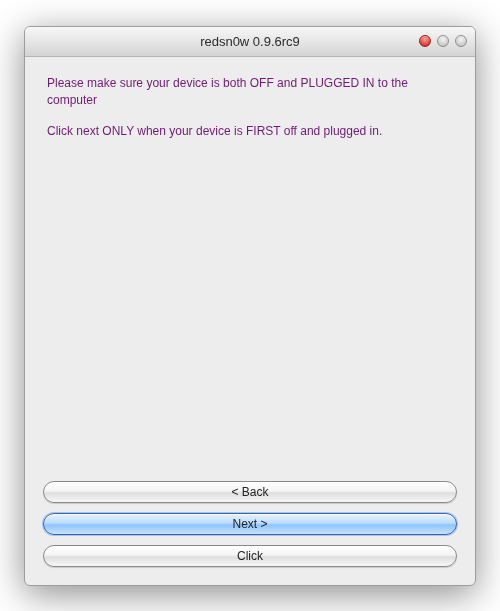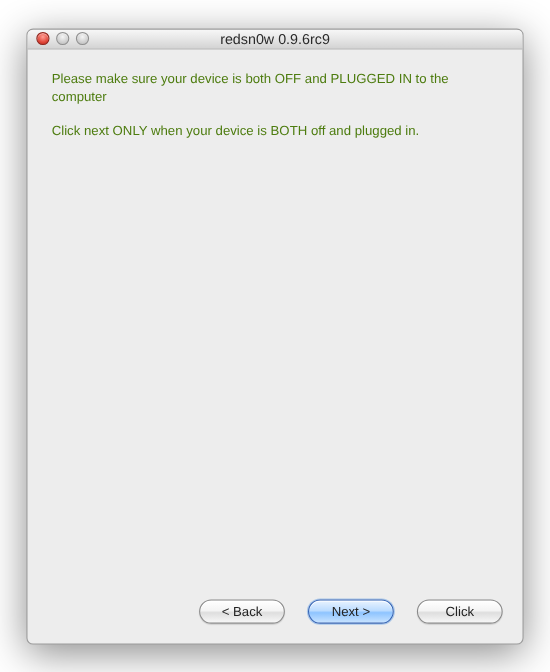--- a/index.html
+++ b/index.html
@@ -19,27 +19,28 @@
       width: 452px;
       height: 560px;
       background: #ededed;
       border: 1px solid #9c9c9c;
       border-radius: 6px;
       overflow: hidden;
       display: flex;
       flex-direction: column;
     }
     .titlebar {
-      height: 18px;
+      height: 30px;
       background: linear-gradient(to bottom, #f7f7f7 0%, #e6e6e6 50%, #d3d3d3 100%);
       border-bottom: 1px solid #b5b5b5;
       display: flex;
       align-items: center;
       position: relative;
       padding: 0 8px;
+      justify-content: flex-end;
     }
     .traffic {
       display: flex;
       gap: 6px;
       align-items: center;
     }
     .tbtn {
       width: 12px;
       height: 12px;
       border-radius: 50%;
@@ -60,29 +61,30 @@
       left: 0; right: 0;
       text-align: center;
       font-size: 13px;
       color: #2a2a2a;
       pointer-events: none;
     }
     .content {
       flex: 1;
       padding: 18px 22px 10px 22px;
       font-size: 12px;
-      color: #4d7c0f;
+      color: #701a75;
       line-height: 1.45;
     }
     .content p { margin-bottom: 14px; }
     .button-row {
       display: flex;
       justify-content: flex-end;
-      gap: 21px;
+      gap: 10px;
       padding: 12px 18px 18px 18px;
+      flex-direction: column;
     }
     .btn {
       min-width: 78px;
       height: 22px;
       border-radius: 11px;
       border: 1px solid #8a8a8a;
       background: linear-gradient(to bottom, #ffffff 0%, #f4f4f4 45%, #dedede 55%, #f7f7f7 100%);
       font-size: 12px;
       font-family: inherit;
       color: #222;
@@ -105,21 +107,21 @@
       <div class="traffic">
         <div class="tbtn close"></div>
         <div class="tbtn min"></div>
         <div class="tbtn zoom"></div>
       </div>
       <div class="title">redsn0w 0.9.6rc9</div>
     </div>
 
     <div class="content">
       <p>Please make sure your device is both OFF and PLUGGED IN to the computer</p>
-      <p>Click next ONLY when your device is BOTH off and plugged in.</p>
+      <p>Click next ONLY when your device is FIRST off and plugged in.</p>
     </div>
 
     <div class="button-row">
       <button class="btn">&lt; Back</button>
       <button class="btn primary">Next &gt;</button>
       <button class="btn">Click</button>
     </div>
   </div>
 </div>
 

